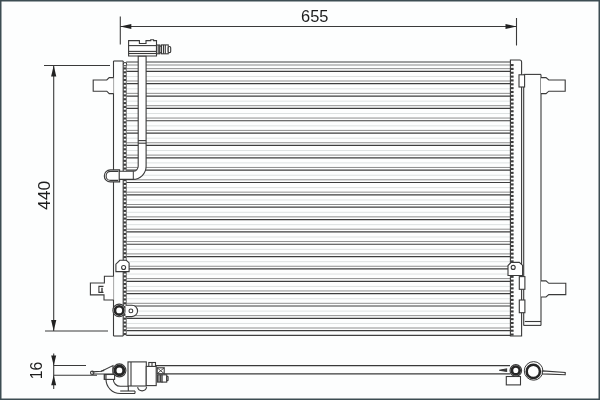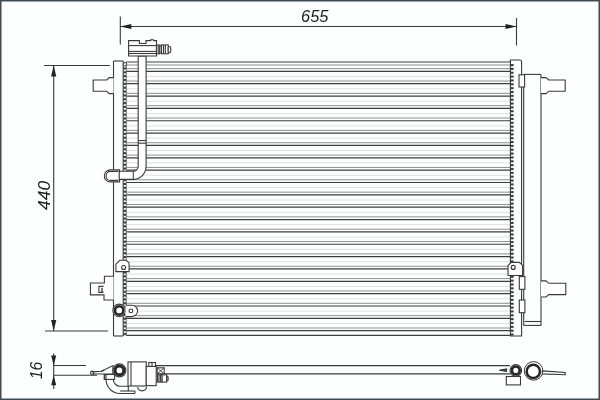--- a/index.html
+++ b/index.html
@@ -1,16 +1,16 @@
 <!DOCTYPE html>
 <html><head>
 <meta charset="utf-8">
 <style>
 html,body{margin:0;padding:0;background:#fff;}
-#frame{position:relative;width:536px;height:400px;font-style:italic;}
+#frame{position:relative;width:536px;height:400px;}
 </style>
 </head>
 <body>
 
 <div id="frame">
 <svg width="600" height="400" viewBox="0 0 600 400">
 
 <rect x="0" y="0" width="600" height="400" fill="#fdfefe"></rect>
 
 <g>

